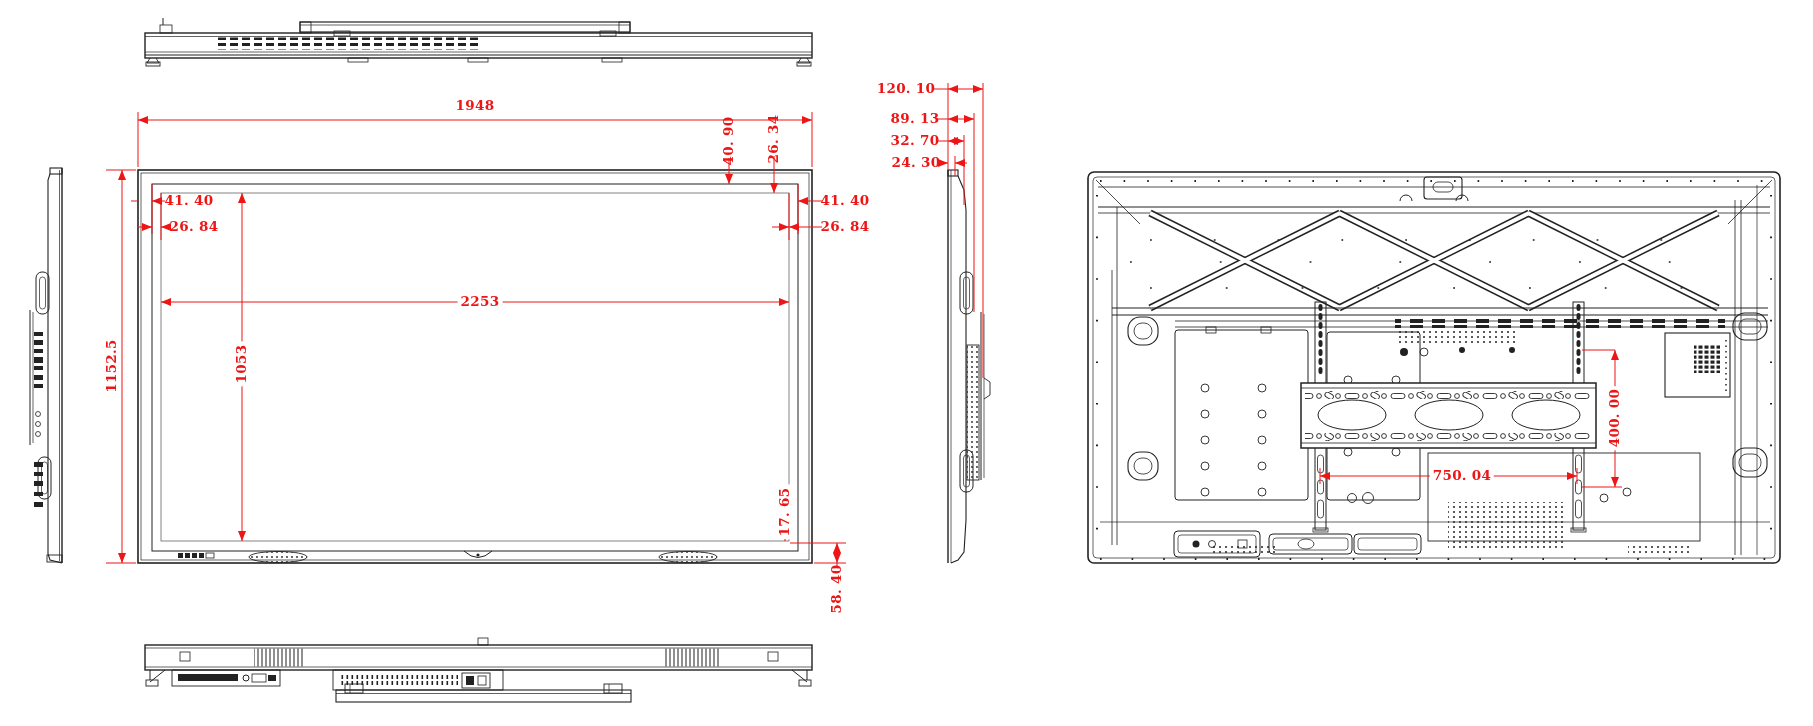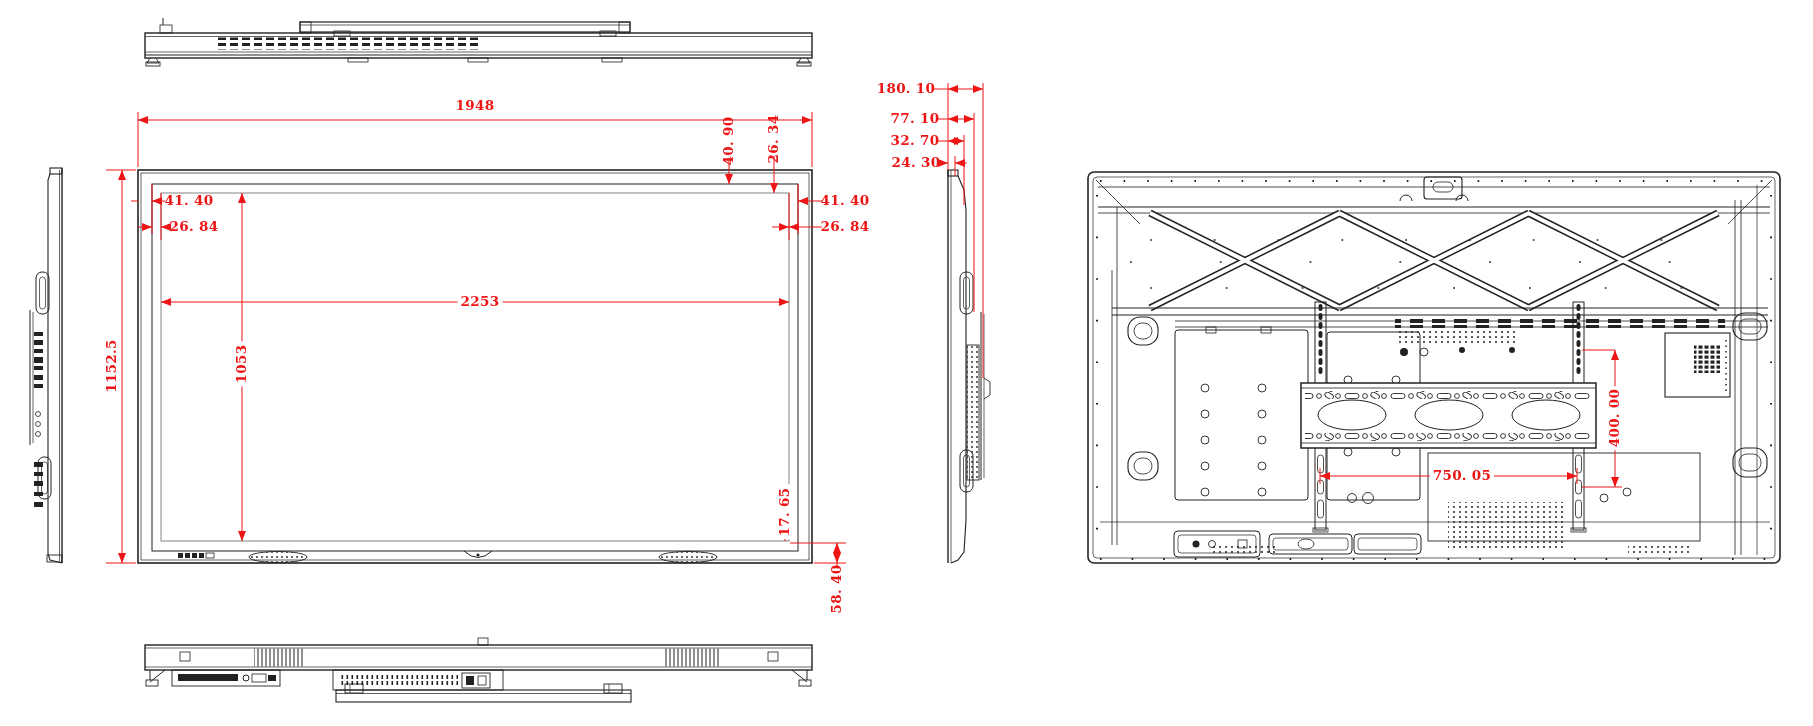--- a/index.html
+++ b/index.html
@@ -393,20 +393,20 @@
 <span class="dim bg" style="left:480px;top:302px">2253</span>
 <span class="dim rot bg" style="left:242px;top:364px">1053</span>
 <span class="dim" style="left:189px;top:201px">41. 40</span>
 <span class="dim" style="left:194px;top:227px">26. 84</span>
 <span class="dim" style="left:845px;top:201px">41. 40</span>
 <span class="dim" style="left:845px;top:227px">26. 84</span>
 <span class="dim rot" style="left:729px;top:141px">40. 90</span>
 <span class="dim rot" style="left:774px;top:139px">26. 34</span>
 <span class="dim rot bg" style="left:785px;top:512px">17. 65</span>
 <span class="dim rot" style="left:837px;top:589px">58. 40</span>
-<span class="dim" style="left:906px;top:89px">180. 10</span>
-<span class="dim" style="left:915px;top:119px">77. 10</span>
+<span class="dim" style="left:906px;top:89px">120. 10</span>
+<span class="dim" style="left:915px;top:119px">89. 13</span>
 <span class="dim" style="left:915px;top:141px">32. 70</span>
 <span class="dim" style="left:916px;top:163px">24. 30</span>
-<span class="dim bg" style="left:1462px;top:476px">750. 05</span>
+<span class="dim bg" style="left:1462px;top:476px">750. 04</span>
 <span class="dim rot bg" style="left:1615px;top:418px">400. 00</span>
 
 </div>
 
 </body></html>

